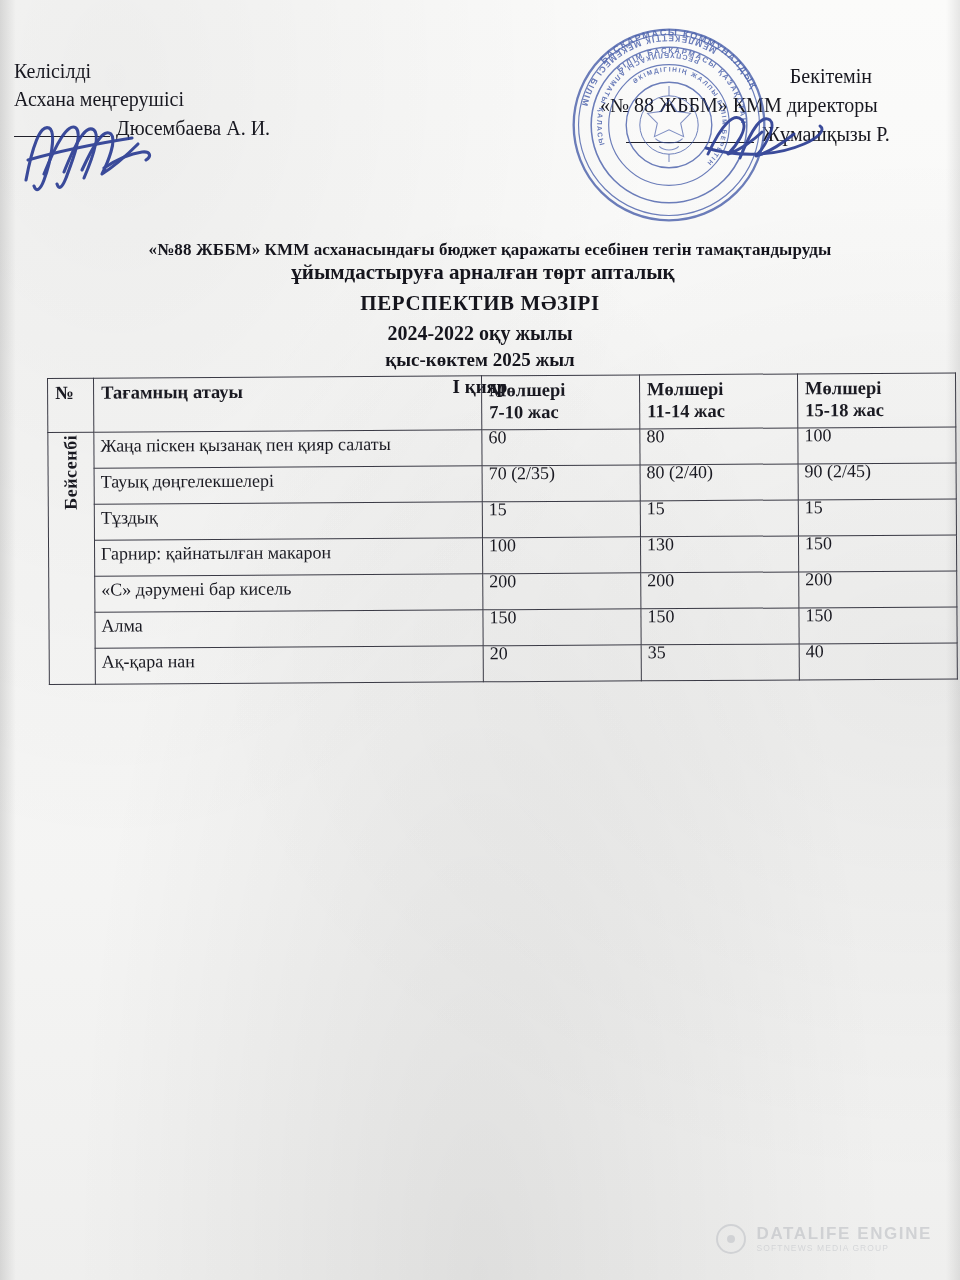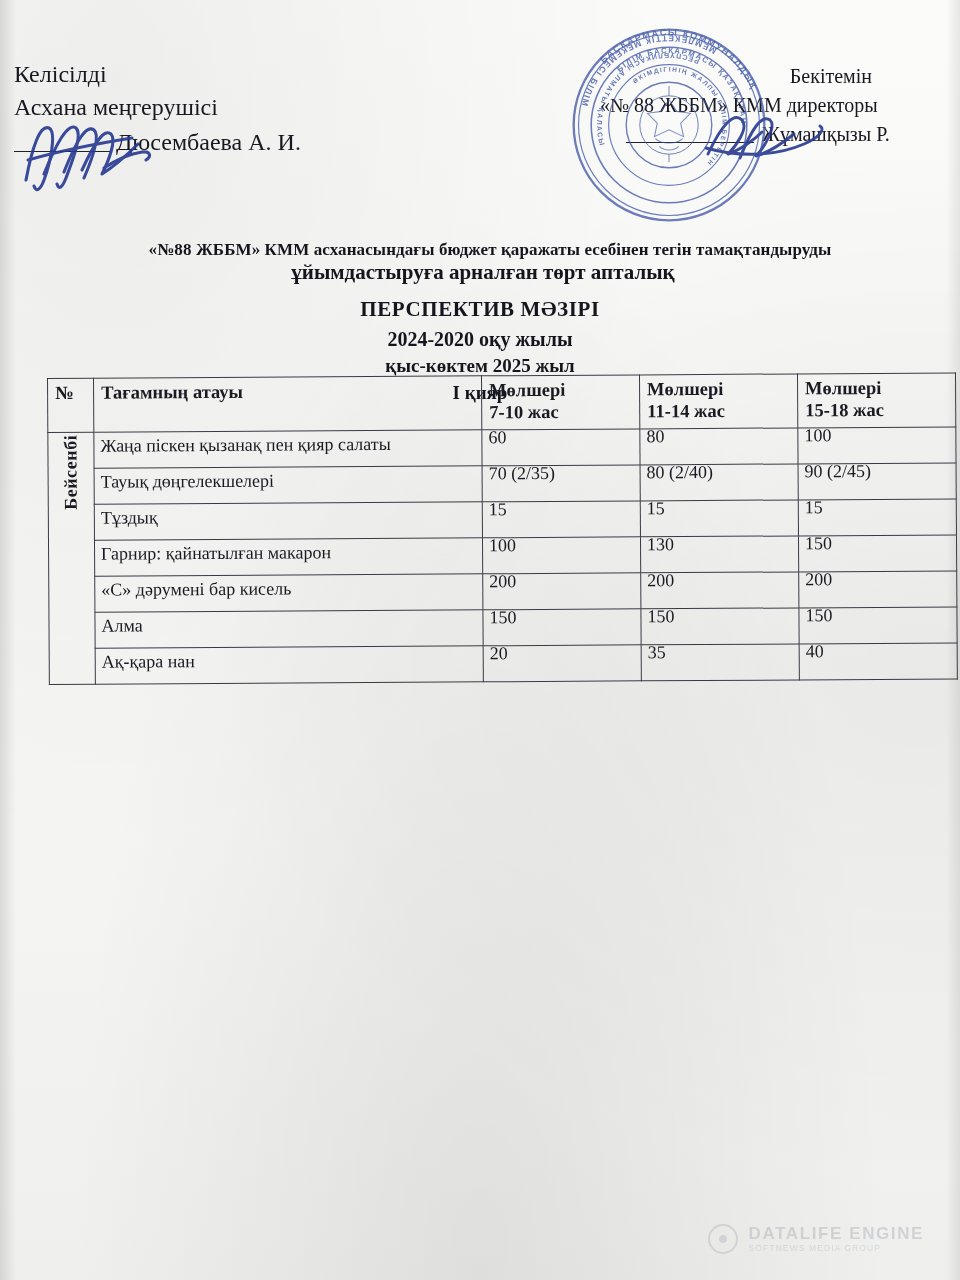--- a/index.html
+++ b/index.html
@@ -50,21 +50,21 @@
     position: absolute;
     inset: 0;
   }
 
   
   .hdr-left {
     position: absolute;
     left: 14px;
     top: 58px;
     line-height: 1.38;
-    font-size: 24px;
+    font-size: 20px;
     color: #181820;
   }
   .hdr-left .ln { white-space: nowrap; }
   .hdr-left .sign-line {
     margin-top: 2px;
     white-space: nowrap;
   }
   .blank-rule {
     display: inline-block;
     width: 96px;
@@ -125,21 +125,21 @@
     font-size: 17px;
     letter-spacing: 0.1px;
     padding-left: 20px;
   }
   .title-l2 {
     font-size: 21px;
     padding-left: 6px;
   }
   .title-l3 {
     font-size: 21px;
-    margin-top: 12px;
+    margin-top: 6px;
     letter-spacing: 0.6px;
   }
   .title-l4 {
     font-size: 20px;
     margin-top: 6px;
   }
   .title-l5 {
     font-size: 19px;
     margin-top: 4px;
   }
@@ -197,21 +197,21 @@
     display: inline-block;
   }
   td.dish { padding-left: 9px; height: 31px; line-height: 1.1; }
   td.amt { padding-left: 8px; }
   td.amt .v { display: block; position: relative; top: -5px; }
   td.dish .d { display: block; position: relative; top: 2px; }
 
   
   .watermark {
     position: absolute;
-    right: 36px;
+    right: 28px;
     bottom: 26px;
     display: flex;
     align-items: center;
     gap: 11px;
     opacity: 0.5;
   }
   .wm-logo {
     width: 26px; height: 26px;
     border-radius: 50%;
     border: 2.4px solid #b9bcc2;
@@ -313,21 +313,21 @@
       <path d="M96 124 c6 6 22 6 28 0"></path>
       <path d="M100 132 c5 5 15 5 20 0"></path>
       <path d="M110 80 l0 -10 M110 140 l0 8"></path>
     </g>
   </svg>
 
   <div class="title-block">
     <div class="title-l1">«№88 ЖББМ»  КММ   асханасындағы бюджет қаражаты есебінен тегін тамақтандыруды</div>
     <div class="title-l2">ұйымдастыруға арналған төрт апталық</div>
     <div class="title-l3">ПЕРСПЕКТИВ  МӘЗІРІ</div>
-    <div class="title-l4">2024-2020 оқу жылы</div>
+    <div class="title-l4">2024-2022 оқу жылы</div>
     <div class="title-l5">қыс-көктем 2025 жыл</div>
     <div class="title-l6">I қияр</div>
   </div>
 
   <div class="menu-table-wrap">
     <table class="menu">
       <colgroup>
         <col class="col-num">
         <col class="col-dish">
         <col class="col-amt">

